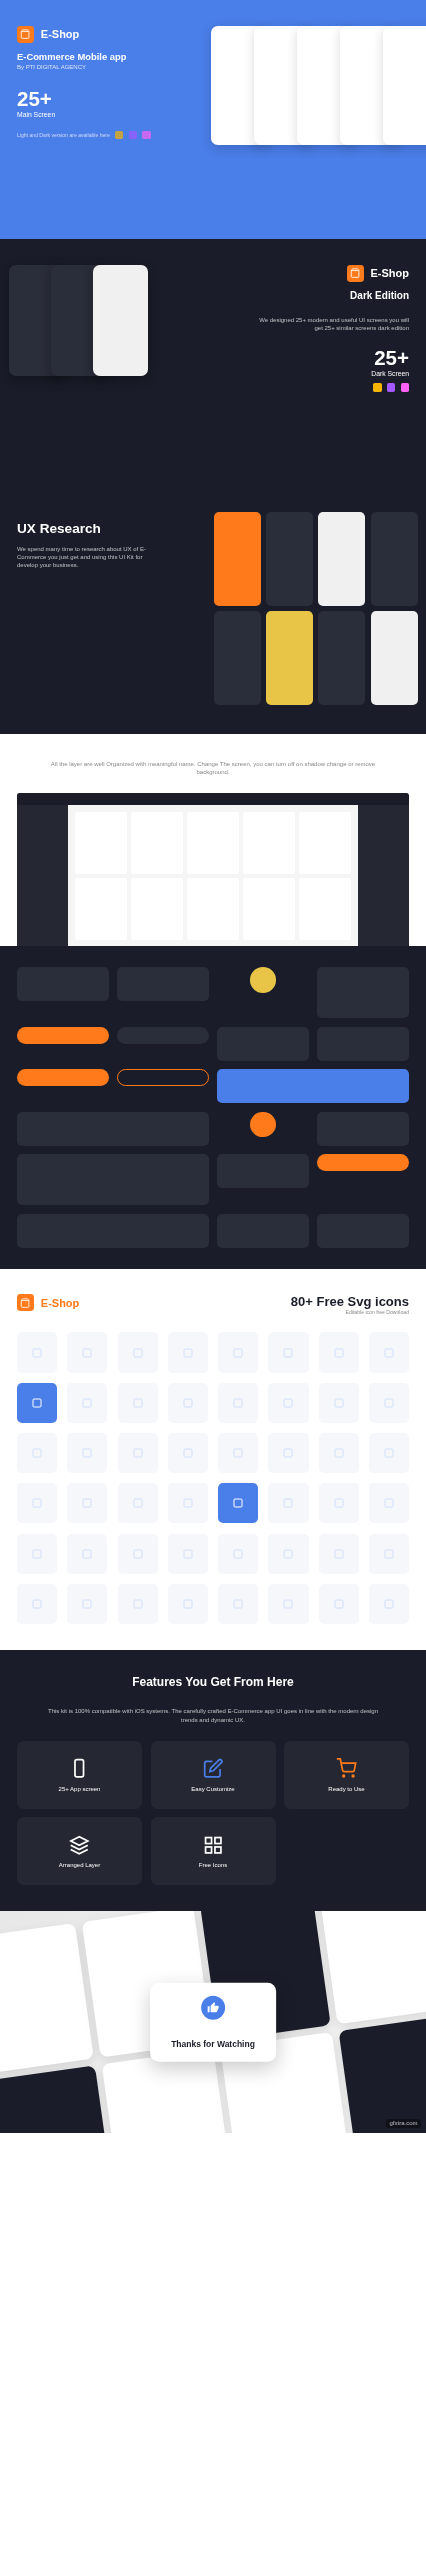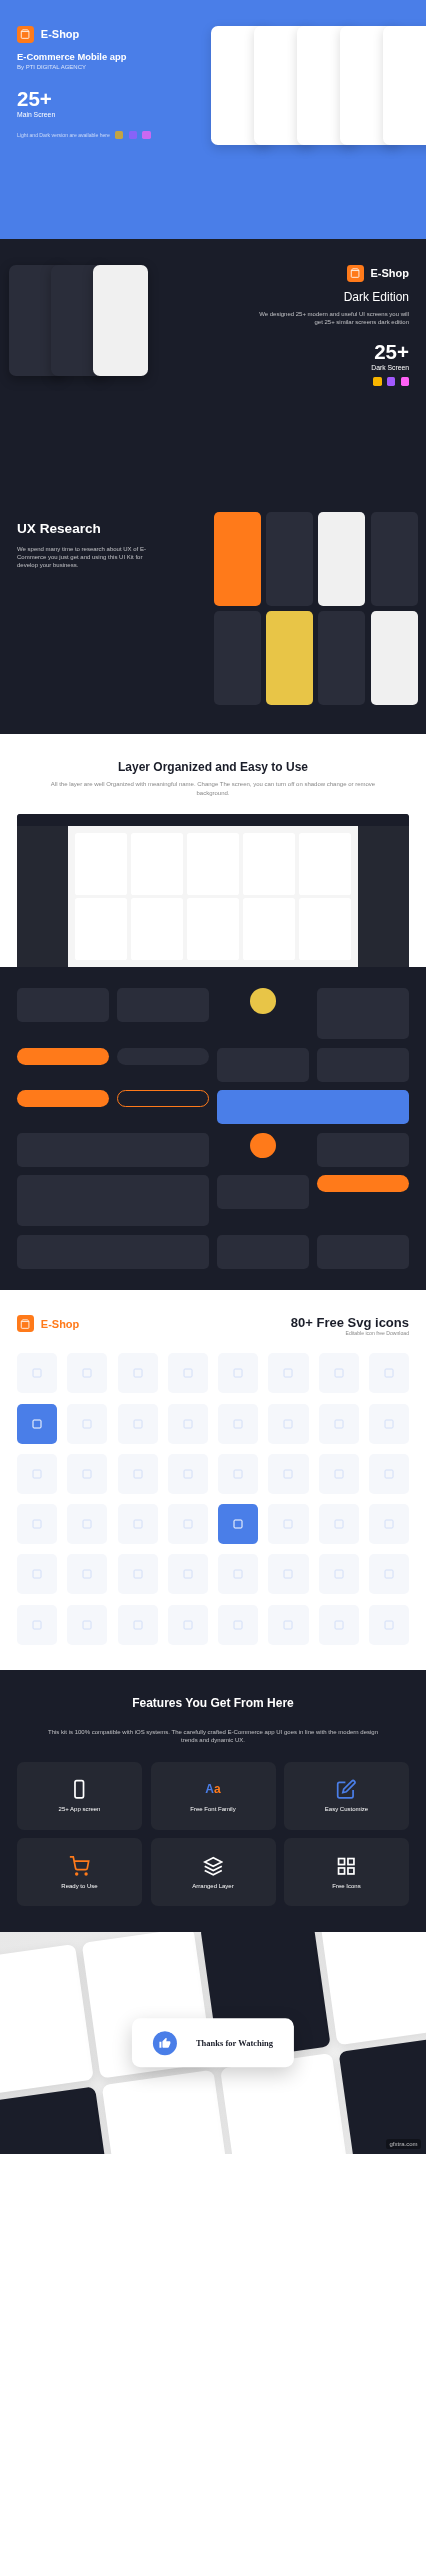--- a/index.html
+++ b/index.html
@@ -18,21 +18,21 @@
 .hero-note { font-size: 5.1px; opacity: 0.7; display: flex; align-items: center; gap: 5.1px; }
 .hero-note-icon { width: 8.5px; height: 8.5px; border-radius: 1.7px; }
 .hero-mockups { position: absolute; right: -17px; top: 25.6px; display: flex; gap: -8.5px; }
 .mockup { width: 60px; height: 119px; background: #fff; border-radius: 6.8px; margin-left: -17px; box-shadow: 0 3.4px 10.2px rgba(0,0,0,0.15); }
 .mockup-inner { padding: 5.1px; font-size: 3.4px; color: #333; }
 
 
 .dark-section { background: #1a1d29; color: #fff; padding: 25.6px 17px; position: relative; min-height: 256px; overflow: hidden; }
 .dark-right { position: absolute; right: 17px; top: 25.6px; text-align: right; width: 153px; }
 .dark-logo-row { display: flex; align-items: center; gap: 6.8px; justify-content: flex-end; margin-bottom: 8.5px; }
-.dark-title { font-size: 12px; font-weight: 400; margin-bottom: 6px; }
+.dark-title { font-size: 10px; font-weight: 700; margin-bottom: 15px; }
 .dark-desc { font-size: 6px; opacity: 0.7; line-height: 1.4; margin-bottom: 12.8px; }
 .dark-count { font-size: 20.5px; font-weight: 700; }
 .dark-count-label { font-size: 6.8px; }
 .dark-mockups { position: absolute; left: 8.5px; top: 25.6px; display: flex; }
 .dark-mockup { width: 55px; height: 111px; background: #2a2d3a; border-radius: 6.8px; margin-left: -12.8px; box-shadow: 0 3.4px 10.2px rgba(0,0,0,0.3); }
 .dark-mockup:first-child { margin-left: 0; }
 
 
 .ux-section { background: #1a1d29; color: #fff; padding: 25.6px 17px; position: relative; min-height: 239px; overflow: hidden; }
 .ux-title { font-size: 13.6px; font-weight: 700; margin-bottom: 9px; }
@@ -85,21 +85,21 @@
 .features-grid { display: grid; grid-template-columns: repeat(3, 1fr); gap: 8.5px; }
 .feature-card { background: #252832; border-radius: 6.8px; height: 68px; display: flex; flex-direction: column; align-items: center; justify-content: center; gap: 6.8px; }
 .feature-icon { width: 20.5px; height: 20.5px; display: flex; align-items: center; justify-content: center; }
 .feature-label { font-size: 6px; }
 
 
 .thanks-section { position: relative; height: 222px; overflow: hidden; background: linear-gradient(135deg, #e8e8e8, #f5f5f5); }
 .thanks-bg { position: absolute; inset: 0; display: grid; grid-template-columns: repeat(4, 1fr); gap: 6.8px; padding: 8.5px; transform: rotate(-8deg) scale(1.15); }
 .thanks-mockup { background: #fff; border-radius: 6.8px; height: 119px; box-shadow: 0 3.4px 10.2px rgba(0,0,0,0.1); }
 .thanks-mockup.dark { background: #1a1d29; }
-.thanks-card { position: absolute; left: 50%; top: 50%; transform: translate(-50%, -50%); background: #fff; border-radius: 8.5px; padding: 12.8px 21px; box-shadow: 0 6.8px 20.5px rgba(0,0,0,0.2); display: flex; flex-direction: row; align-items: center; gap: 19px; font-family: Liberation Serif, serif; }
+.thanks-card { position: absolute; left: 50%; top: 50%; transform: translate(-50%, -50%); background: #fff; border-radius: 8.5px; padding: 12.8px 21px; box-shadow: 0 6.8px 20.5px rgba(0,0,0,0.2); display: flex; flex-direction: column; align-items: center; gap: 19px; }
 .thanks-icon { width: 24px; height: 24px; background: #4a7ee8; border-radius: 50%; display: flex; align-items: center; justify-content: center; }
 .thanks-text { font-size: 8.5px; font-weight: 600; color: #1a1d29; }
 
 
 .watermark { position: absolute; right: 5.1px; bottom: 5.1px; font-size: 6px; color: rgba(255,255,255,0.7); background: rgba(0,0,0,0.35); padding: 1.7px 3.4px; border-radius: 2.6px; z-index: 9; }
 </style>
 </head>
 <body>
 
 <section class="hero">
@@ -178,21 +178,20 @@
     <div class="ux-card light"></div>
     <div class="ux-card"></div>
     <div class="ux-card"></div>
     <div class="ux-card yellow"></div>
     <div class="ux-card"></div>
     <div class="ux-card light"></div>
   </div>
 </section>
 
 <section class="layer-section">
-  <div class="layer-title">Layer Organized and Easy to Use</div>
   <div class="layer-desc">All the layer are well Organized with meaningful name. Change The screen, you can turn off on shadow change or remove background.</div>
   <div class="layer-screenshot">
     <div class="layer-toolbar"></div>
     <div class="layer-content">
       <div class="layer-sidebar"></div>
       <div class="layer-main">
         <div class="layer-thumb"></div>
         <div class="layer-thumb"></div>
         <div class="layer-thumb"></div>
         <div class="layer-thumb"></div>
@@ -497,26 +496,20 @@
   <div class="features-title">Features You Get From Here</div>
   <div class="features-desc">This kit is 100% compatible with iOS systems. The carefully crafted E-Commerce app UI goes in line with the modern design trends and dynamic UX.</div>
   <div class="features-grid" id="features-grid">
       <div class="feature-card">
         <div class="feature-icon">
           <svg viewBox="0 0 24 24" fill="none" stroke="#fff" stroke-width="2">
             <rect x="7" y="2" width="10" height="20" rx="2"></rect>
           </svg>
         </div>
         <div class="feature-label">25+ App screen</div>
-      </div>
-      <div class="feature-card">
-        <div class="feature-icon">
-          <span style="color:#4a7ee8;font-weight:700;font-size:12px">A<span style="color:#ff7a1a">a</span></span>
-        </div>
-        <div class="feature-label">Free Font Family</div>
       </div>
       <div class="feature-card">
         <div class="feature-icon">
           <svg viewBox="0 0 24 24" fill="none" stroke="#4a7ee8" stroke-width="2">
             <path d="M11 4H4a2 2 0 00-2 2v14a2 2 0 002 2h14a2 2 0 002-2v-7"></path>
             <path d="M18.5 2.5a2.121 2.121 0 013 3L12 15l-4 1 1-4 9.5-9.5z"></path>
           </svg>
         </div>
         <div class="feature-label">Easy Customize</div>
       </div>

